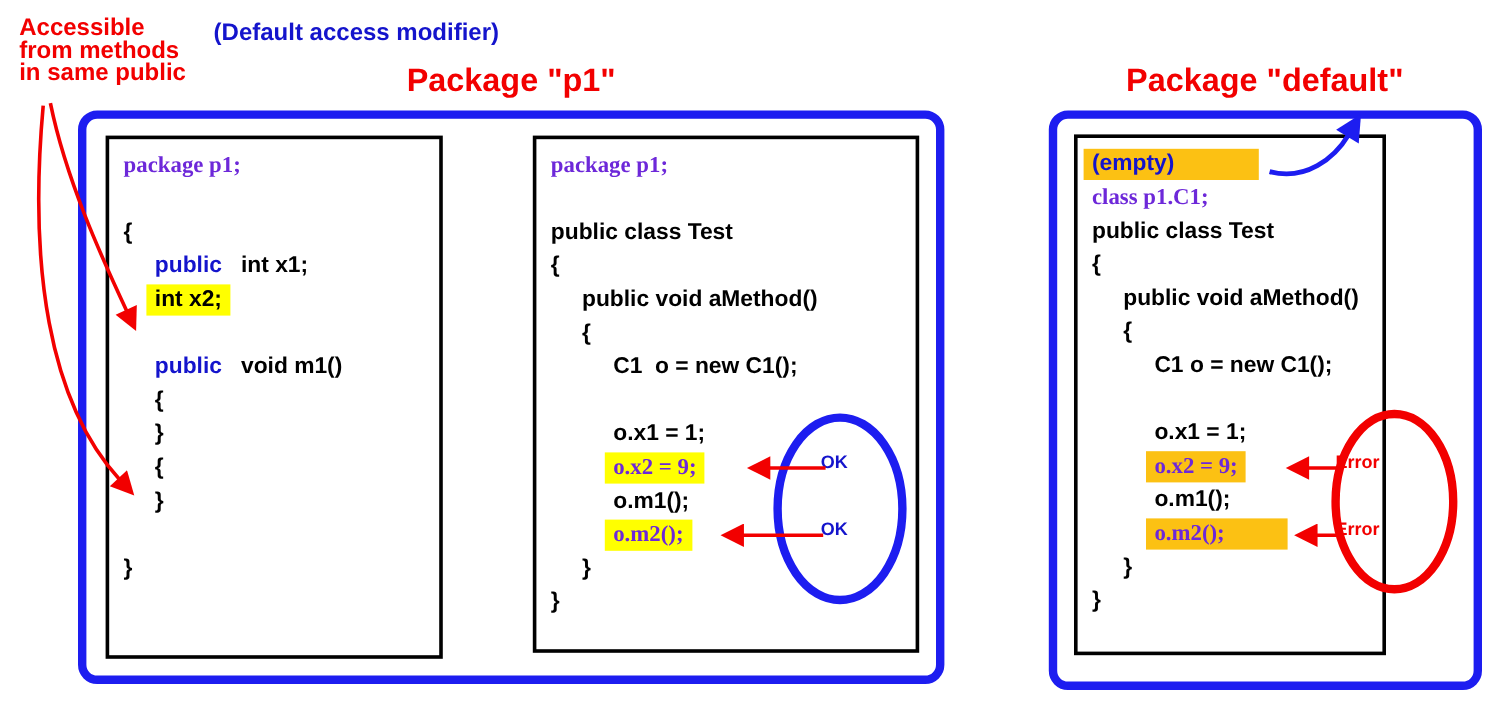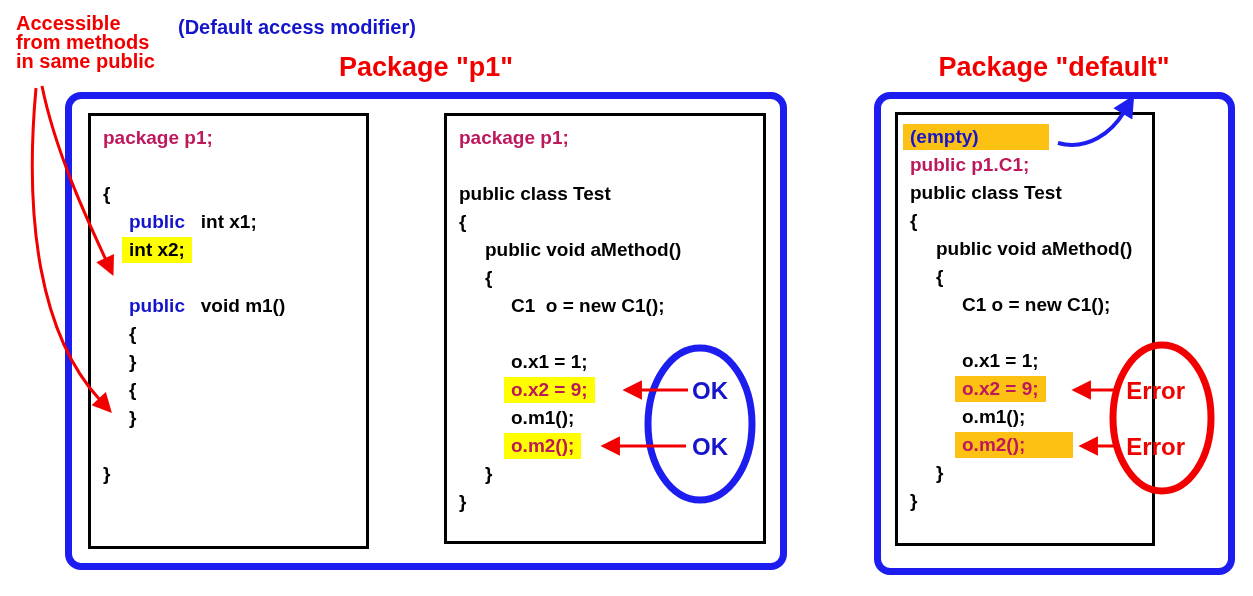--- a/index.html
+++ b/index.html
@@ -23,25 +23,25 @@
     padding:8px 4px 0 12px;font-weight:bold;font-size:19px;color:#000;}
   .box-a{left:88px;top:113px;width:281px;height:436px;}
   .box-b{left:444px;top:113px;width:322px;height:431px;}
   .box-c{left:895px;top:112px;width:260px;height:434px;}
   .code-line{line-height:28px;height:28px;white-space:pre;}
   .ind1{padding-left:26px;}
   .ind2{padding-left:52px;}
   .hl{display:inline-block;padding:1px 7px;margin-left:-7px;line-height:24px;}
   .hl-yellow{background:#ffff00;}
   .hl-orange{background:#fcc113;}
-  .c-red{color:#be185d;}
+  .c-red{color:#6d28d9;font-family:Liberation Serif, serif;}
   .c-blue{color:#1414cc;}
   .c-black{color:#000000;}
   
-  .verdict{font-weight:bold;font-size:24px;text-align:right;}
+  .verdict{font-weight:bold;font-size:15px;text-align:left;}
   .v-ok{color:#1414cc;width:44px;}
   .v-err{color:#f20000;width:72px;}
   #overlay{position:absolute;left:0;top:0;width:1253px;height:596px;pointer-events:none;}
 </style>
 </head>
 <body>
 
 <div id="canvas">
 
   <div class="abs note-red">
@@ -84,21 +84,21 @@
       <div class="code-line ind0">&nbsp;</div>
       <div class="code-line ind2"><span><span class="c-black">o.x1 = 1;</span></span></div>
       <div class="code-line ind2"><span class="hl hl-yellow"><span class="c-red">o.x2 = 9;</span></span></div>
       <div class="code-line ind2"><span><span class="c-black">o.m1();</span></span></div>
       <div class="code-line ind2"><span class="hl hl-yellow"><span class="c-red">o.m2();</span></span></div>
       <div class="code-line ind1"><span><span class="c-black">}</span></span></div>
       <div class="code-line ind0"><span><span class="c-black">}</span></span></div>
     </div>
   <div class="abs code-box box-c">
       <div class="code-line ind0"><span class="hl hl-orange" style="min-width: 132px;"><span class="c-blue">(empty)</span></span></div>
-      <div class="code-line ind0"><span><span class="c-red">public p1.C1;</span></span></div>
+      <div class="code-line ind0"><span><span class="c-red">class p1.C1;</span></span></div>
       <div class="code-line ind0"><span><span class="c-black">public class Test</span></span></div>
       <div class="code-line ind0"><span><span class="c-black">{</span></span></div>
       <div class="code-line ind1"><span><span class="c-black">public void aMethod()</span></span></div>
       <div class="code-line ind1"><span><span class="c-black">{</span></span></div>
       <div class="code-line ind2"><span><span class="c-black">C1 o = new C1();</span></span></div>
       <div class="code-line ind0">&nbsp;</div>
       <div class="code-line ind2"><span><span class="c-black">o.x1 = 1;</span></span></div>
       <div class="code-line ind2"><span class="hl hl-orange"><span class="c-red">o.x2 = 9;</span></span></div>
       <div class="code-line ind2"><span><span class="c-black">o.m1();</span></span></div>
       <div class="code-line ind2"><span class="hl hl-orange" style="min-width: 104px;"><span class="c-red">o.m2();</span></span></div>

